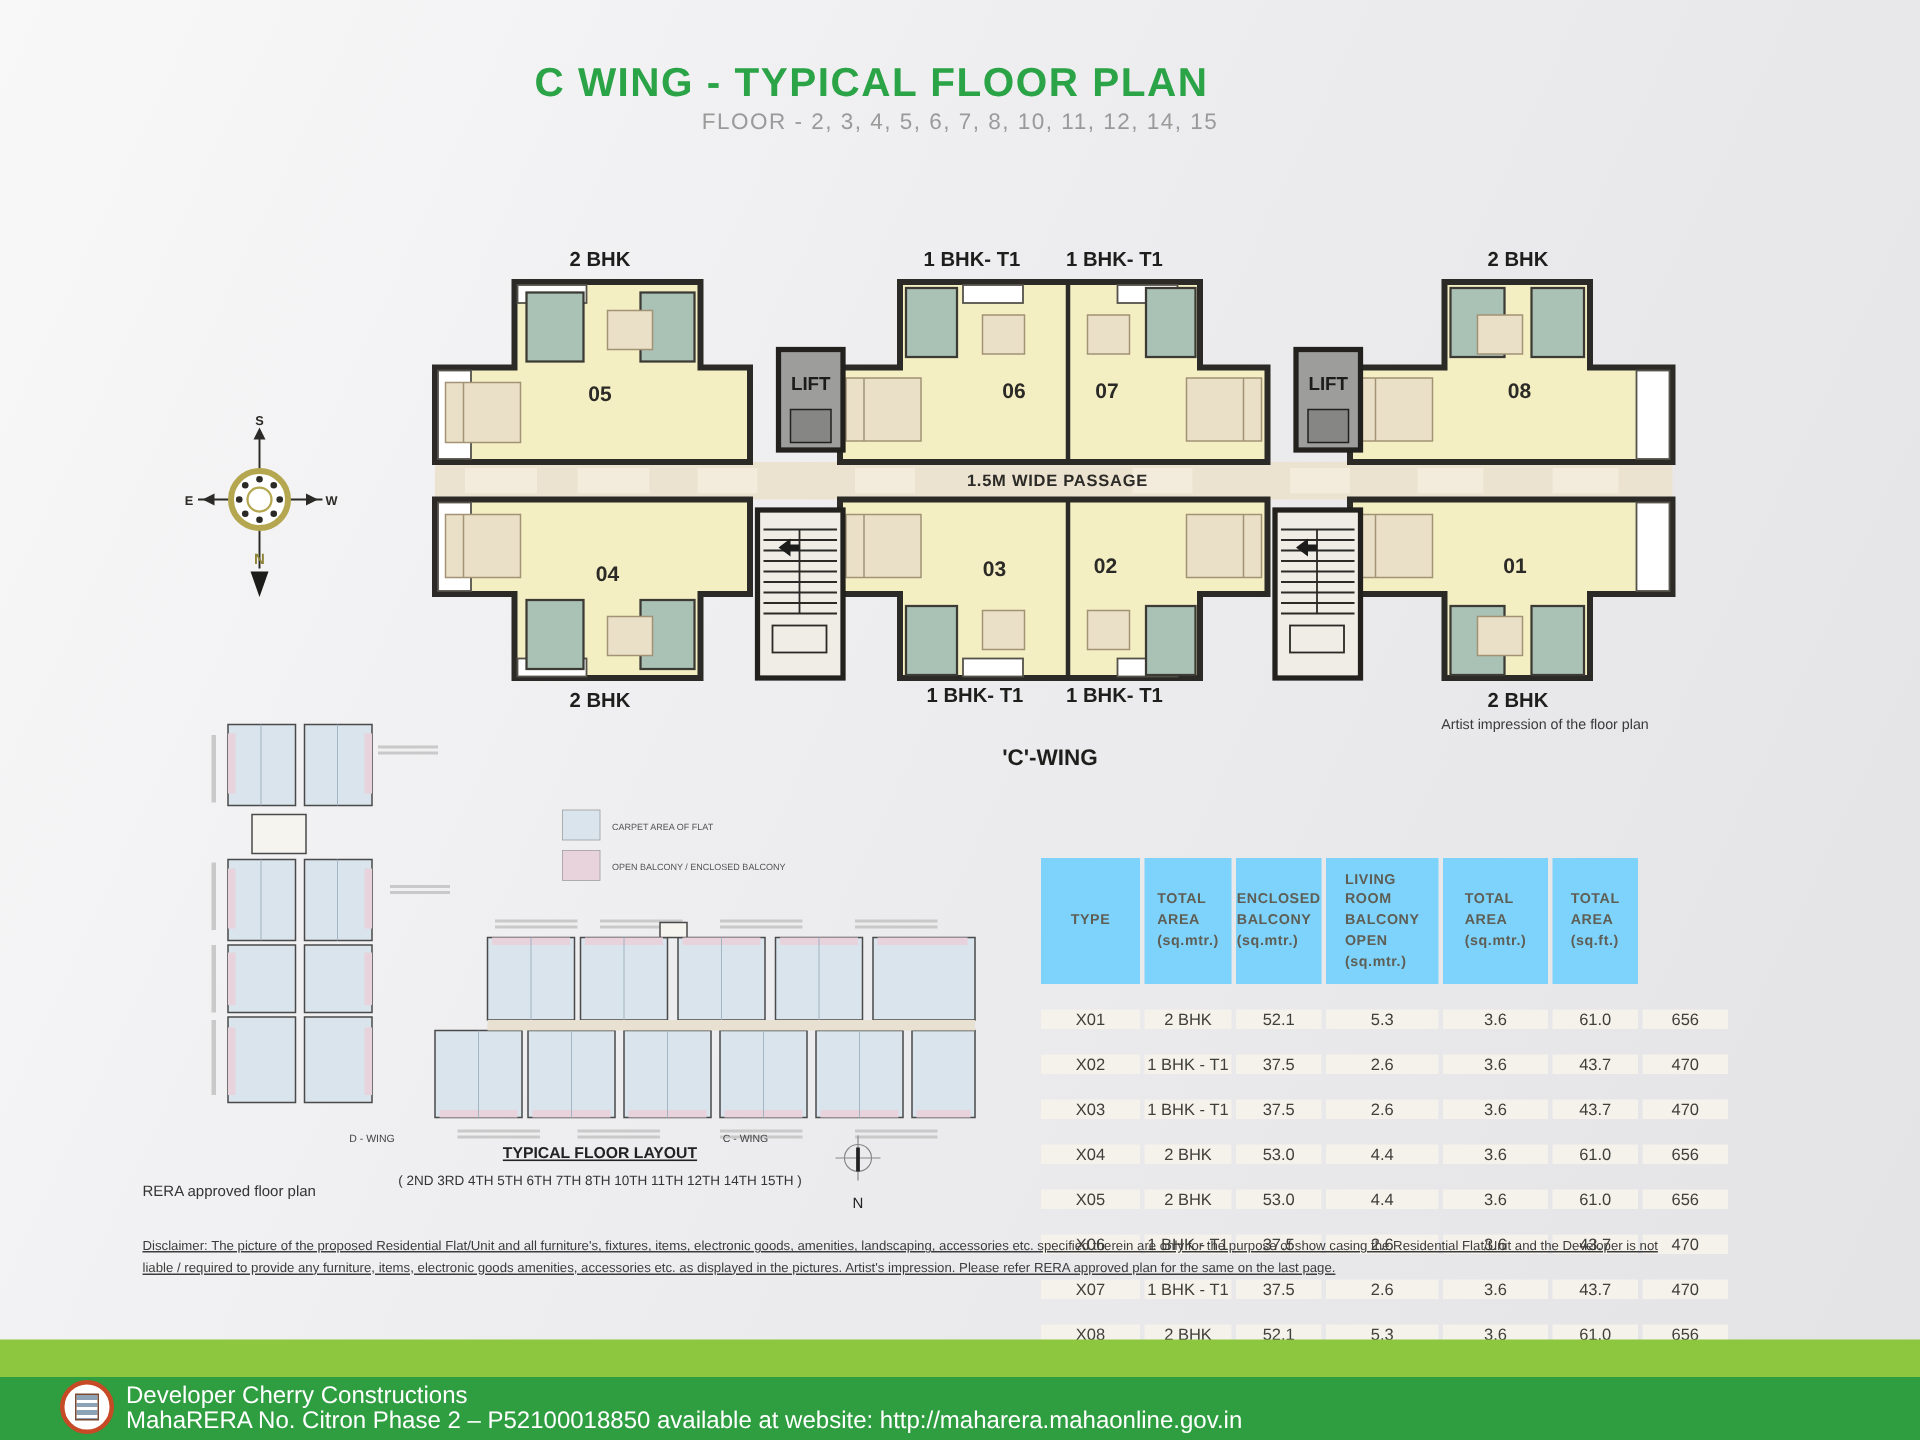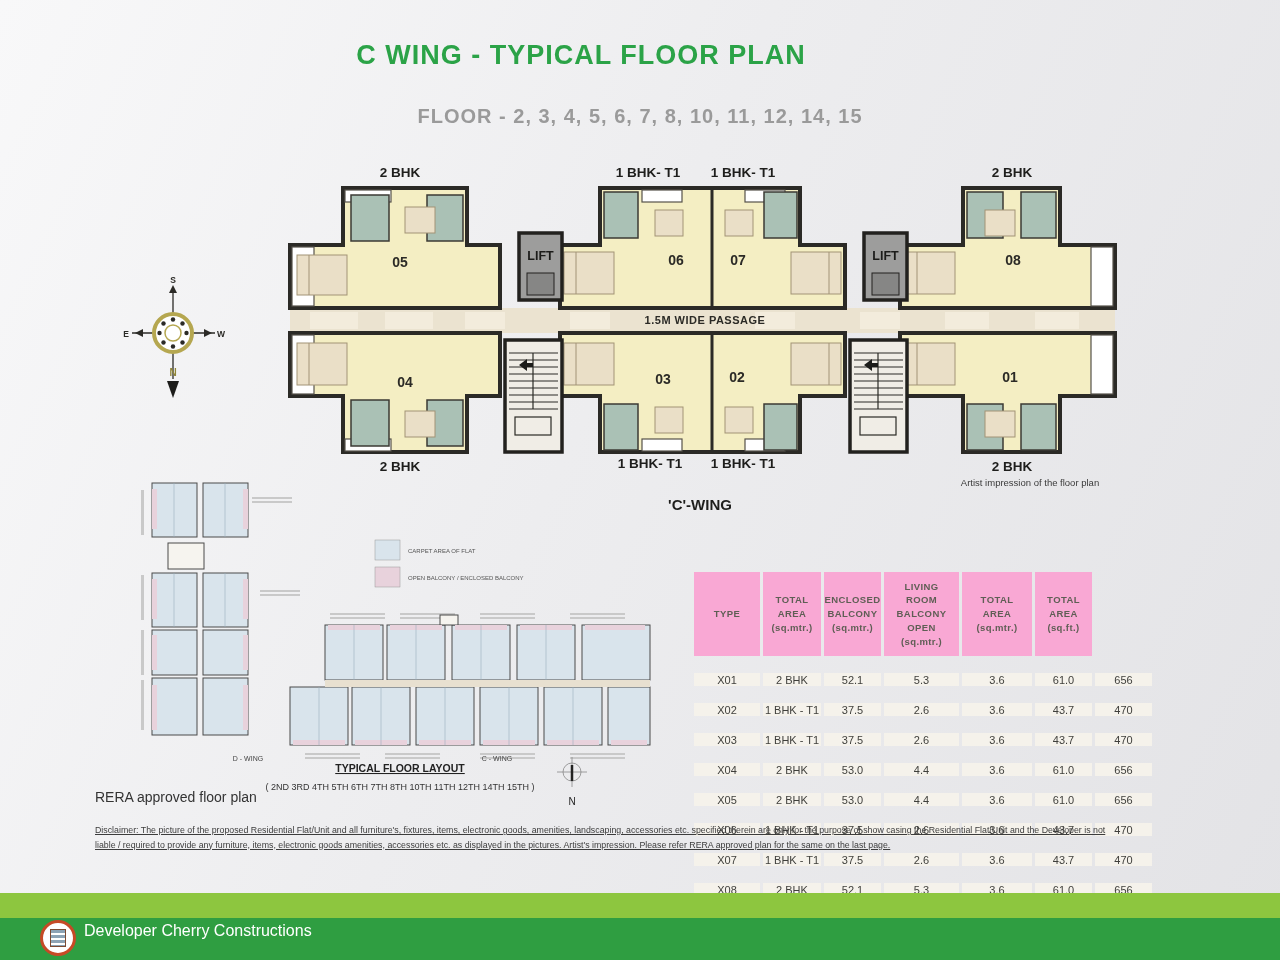--- a/index.html
+++ b/index.html
@@ -5,37 +5,37 @@
   html,body{margin:0;padding:0;}
   body{width:1280px;height:960px;overflow:hidden;position:relative;
        font-family:"Liberation Sans", sans-serif;
        background:linear-gradient(115deg,#f8f8f9 0%,#ededef 45%,#e3e3e6 100%);}
   .abs{position:absolute;}
 
   
   .page-title{top:40px;left:0;width:1162px;text-align:center;
     font-size:27px;font-weight:bold;color:#2ba347;letter-spacing:1px;}
   .page-subtitle{top:73px;left:0;width:1280px;text-align:center;
-    font-size:20px;font-weight:bold;color:#9a9a9a;letter-spacing:1px;margin-top:32px;}
+    font-size:15px;font-weight:normal;color:#9a9a9a;letter-spacing:1px;}
 
   
   .unit-table{top:572px;left:694px;width:458px;}
   .thead,.trow{display:grid;grid-template-columns:66px 58px 57px 75px 70px 57px 57px;column-gap:3px;}
-  .th-cell{background:#f9a8d4;min-height:84px;display:flex;align-items:center;justify-content:center;
-    text-align:center;font-size:9.5px;font-weight:bold;color:#5f5e55;letter-spacing:.4px;
+  .th-cell{background:#7dd3fc;min-height:84px;display:flex;align-items:center;justify-content:center;
+    font-size:9.5px;font-weight:bold;color:#5f5e55;letter-spacing:.4px;
     white-space:pre-line;line-height:1.45;}
   .trow{margin-top:17px;}
   .tcell{background:#f5f2eb;height:13px;display:flex;align-items:center;justify-content:center;
     font-size:11px;color:#3f3f3b;}
 
   
   .disclaimer{top:823px;left:95px;width:1012px;font-size:8.8px;line-height:1.65;color:#3c3c3c;text-decoration:underline;}
 
   
-  .rera-note{top:789px;left:95px;font-size:14px;color:#333;}
+  .rera-note{top:789px;left:95px;font-size:10px;color:#333;}
 
   
   .footer-light{top:893px;left:0;width:1280px;height:25px;background:#8dc63f;}
   .footer-dark{top:918px;left:0;width:1280px;height:42px;background:#2f9e41;}
   .footer-logo{top:920px;left:40px;width:36px;height:36px;background:#fff;border:3px solid #c64a26;
     border-radius:50%;box-sizing:border-box;display:flex;align-items:center;justify-content:center;}
   .footer-logo .bldg{width:14px;height:16px;background:
     repeating-linear-gradient(#8ca3b5 0 3px,#fff 3px 5px);border:1px solid #7c4a32;}
   .footer-text{top:922px;left:84px;color:#ffffff;font-size:16px;line-height:17px;}
 </style>
@@ -448,13 +448,14 @@
 
 <div class="abs disclaimer">Disclaimer: The picture of the proposed Residential Flat/Unit and all furniture's, fixtures, items, electronic goods, amenities, landscaping, accessories etc. specified therein are only for the purpose of show casing the Residential Flat/Unit and the Developer is not liable / required to provide any furniture, items, electronic goods amenities, accessories etc. as displayed in the pictures. Artist's impression. Please refer RERA approved plan for the same on the last page.</div>
 
 <div class="abs footer-light"></div>
 <div class="abs footer-dark"></div>
 <div class="abs footer-logo">
     <div class="bldg"></div>
   </div>
 <div class="abs footer-text">
   <div>Developer Cherry Constructions</div>
+  <div>MahaRERA No. Citron Phase 2 – P52100018850 available at website: http://maharera.mahaonline.gov.in</div>
 </div>
 
 </body></html>

